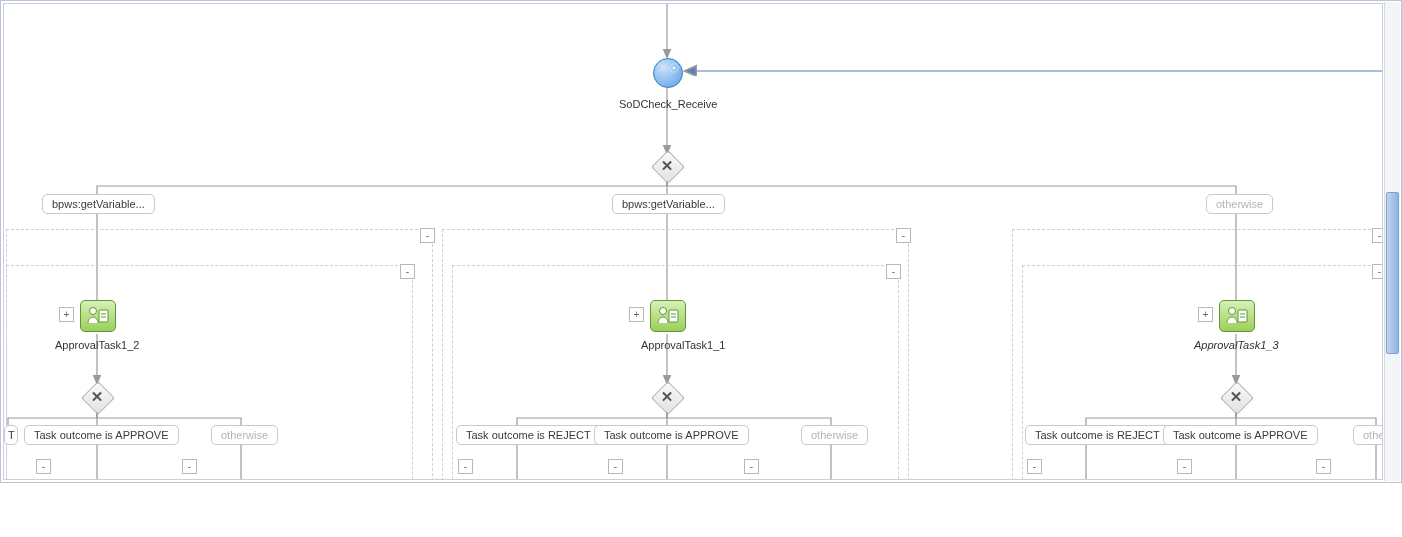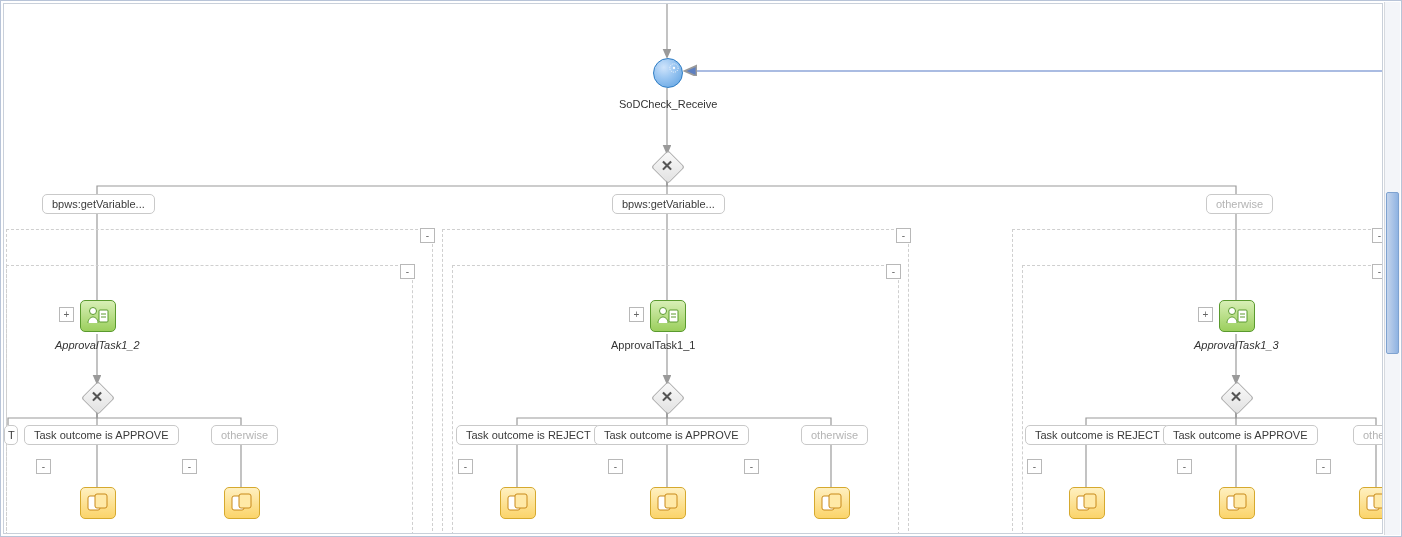--- a/index.html
+++ b/index.html
@@ -1,16 +1,16 @@
 <!DOCTYPE html>
 <html><head>
 <meta charset="utf-8">
 <style>
   html,body{margin:0;padding:0;height:100%;width:100%;font:11px Tahoma,Arial,sans-serif;color:#333;background:#fff;overflow:hidden;}
-  .viewport{position:relative;width:1402px;height:537px;border:1px solid #b8c4d8;box-sizing:border-box;background:#fff;overflow:hidden;}
+  .viewport{position:relative;width:1402px;height:483px;border:1px solid #b8c4d8;box-sizing:border-box;background:#fff;overflow:hidden;}
   .canvas{position:absolute;top:2px;left:2px;right:18px;bottom:2px;border:1px solid #c9d0da;background:#fff;overflow:hidden;}
   
   .vscroll{position:absolute;top:1px;right:1px;width:15px;bottom:1px;background:#f3f5f9;border-left:1px solid #d6d9de;}
   .vscroll .thumb{position:absolute;left:1px;right:1px;top:190px;height:160px;background:linear-gradient(to right,#c4d4ec,#8fb3e2);border:1px solid #7ea2d0;border-radius:2px;}
   
   .lbl{position:absolute;white-space:nowrap;color:#333;}
   
   .pill{position:absolute;border:1px solid #c9c9c9;border-radius:5px;background:#fff;padding:3px 9px;white-space:nowrap;color:#3a3a3a;}
   .pill.dim{color:#b4b4b4;}
   .pill.cut{overflow:hidden;}
@@ -133,32 +133,32 @@
 
     <div class="ht" style="top:296px;left:76px;">
       <svg viewBox="0 0 24 22">
           <circle cx="7" cy="6" r="3.5" fill="#fff" stroke="#5a9a2e"></circle>
           <path d="M2 18c0-4 3-6 5-6s5 2 5 6" fill="#fff" stroke="#5a9a2e"></path>
           <rect x="13" y="5" width="9" height="12" rx="1" fill="#fff" stroke="#5a9a2e"></rect>
           <line x1="15" y1="9" x2="20" y2="9" stroke="#5a9a2e"></line>
           <line x1="15" y1="12" x2="20" y2="12" stroke="#5a9a2e"></line>
         </svg>
     </div>
-    <div class="lbl" style="top:335px;left:51px;font-style:italic;">ApprovalTask1_2</div>
+    <div class="lbl" style="top:335px;left:51px;">ApprovalTask1_2</div>
 
     <div class="ht" style="top:296px;left:646px;">
       <svg viewBox="0 0 24 22">
           <circle cx="7" cy="6" r="3.5" fill="#fff" stroke="#5a9a2e"></circle>
           <path d="M2 18c0-4 3-6 5-6s5 2 5 6" fill="#fff" stroke="#5a9a2e"></path>
           <rect x="13" y="5" width="9" height="12" rx="1" fill="#fff" stroke="#5a9a2e"></rect>
           <line x1="15" y1="9" x2="20" y2="9" stroke="#5a9a2e"></line>
           <line x1="15" y1="12" x2="20" y2="12" stroke="#5a9a2e"></line>
         </svg>
     </div>
-    <div class="lbl" style="top:335px;left:607px;">ApprovalTask1_1</div>
+    <div class="lbl" style="top:335px;left:637px;">ApprovalTask1_1</div>
 
     <div class="ht" style="top:296px;left:1215px;">
       <svg viewBox="0 0 24 22">
           <circle cx="7" cy="6" r="3.5" fill="#fff" stroke="#5a9a2e"></circle>
           <path d="M2 18c0-4 3-6 5-6s5 2 5 6" fill="#fff" stroke="#5a9a2e"></path>
           <rect x="13" y="5" width="9" height="12" rx="1" fill="#fff" stroke="#5a9a2e"></rect>
           <line x1="15" y1="9" x2="20" y2="9" stroke="#5a9a2e"></line>
           <line x1="15" y1="12" x2="20" y2="12" stroke="#5a9a2e"></line>
         </svg>
     </div>

